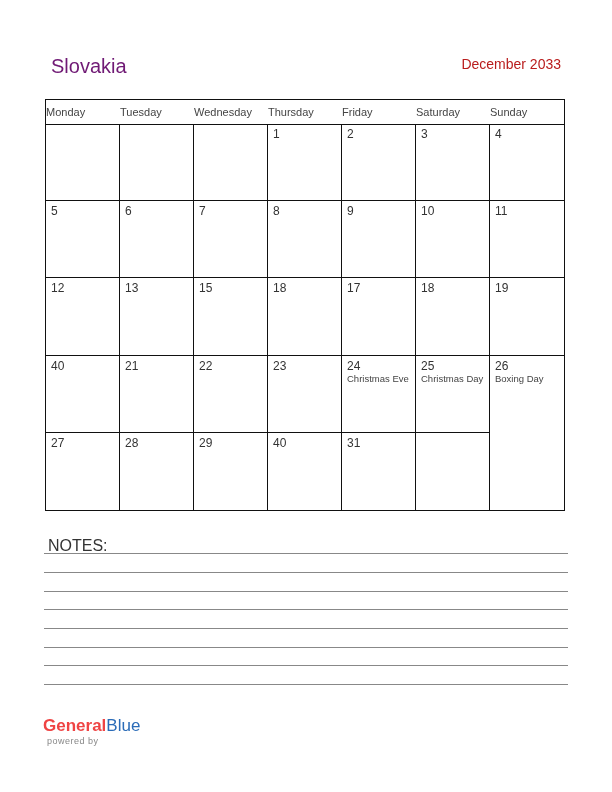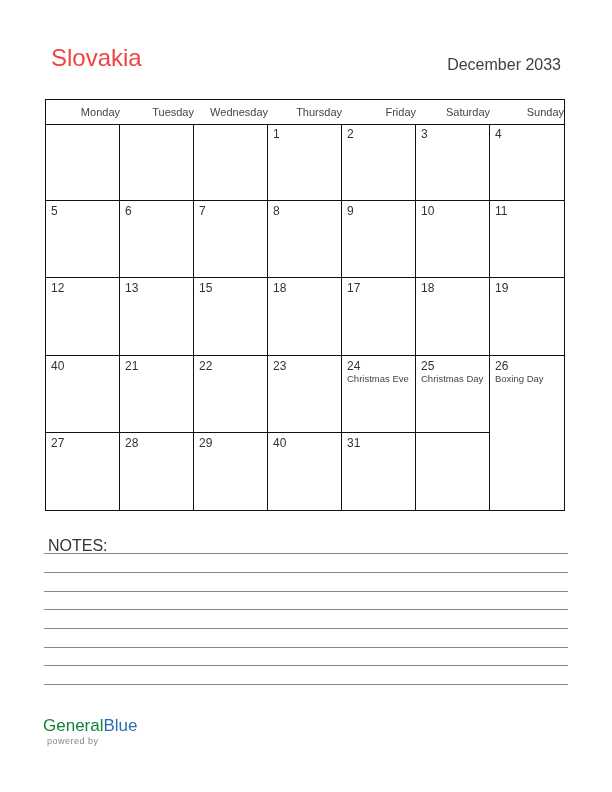--- a/index.html
+++ b/index.html
@@ -1,37 +1,37 @@
 <!DOCTYPE html>
 <html><head>
 <meta charset="utf-8">
 <style>
   html, body { margin:0; padding:0; background:#ffffff; }
   body { width:612px; height:792px; position:relative; overflow:hidden;
          font-family:"Liberation Sans", sans-serif; color:#222; }
-  .country { position:absolute; left:51px; top:44px; font-size:24px; color:#ef4444; }
-  .month { position:absolute; right:51px; top:56px; font-size:16px; color:#404040; }
+  .country { position:absolute; left:51px; top:55px; font-size:20px; color:#701a75; }
+  .month { position:absolute; right:51px; top:56px; font-size:14px; color:#b91c1c; }
   .cal { position:absolute; left:45px; top:99px; width:520px; height:412px;
          border:1.3px solid #111; box-sizing:border-box; }
   .hdr { position:absolute; left:0; top:0; width:100%; height:24px;
          border-bottom:1.3px solid #111; display:flex; }
-  .hdr div { flex:1; text-align:right; font-size:11px; color:#444; line-height:24px; }
+  .hdr div { flex:1; text-align:left; font-size:11px; color:#444; line-height:24px; }
   .grid { position:absolute; left:0; top:24px; width:100%; height:calc(100% - 24px);
           display:grid; grid-template-columns:repeat(7,1fr); grid-template-rows:repeat(5,1fr); }
   .cell { border-right:1.3px solid #111; border-bottom:1.3px solid #111; position:relative;
           padding:3px 0 0 5px; box-sizing:border-box; }
   .cell:nth-child(7n) { border-right:none; }
   .cell:nth-last-child(-n+7) { border-bottom:none; }
   .num { font-size:12px; color:#333; display:block; line-height:14px; }
   .ev { font-size:9.5px; color:#444; display:block; line-height:12px; }
   .notes-label { position:absolute; left:48px; top:537px; font-size:16px; color:#333; }
   .line { position:absolute; left:44px; width:524px; height:0; border-top:1.2px solid #888; }
   .pow { position:absolute; left:47px; top:736px; font-size:9px; color:#888; letter-spacing:0.5px;text-align:right; }
   .brand { position:absolute; left:43px; top:716px; font-size:17px; }
-  .brand .g { color:#15803d; }
+  .brand .g { color:#ef4444;font-weight:bold; }
   .brand .b { color:#2b6cb8; }
 </style>
 </head>
 <body>
 
 <div class="country">Slovakia</div>
 <div class="month">December 2033</div>
 
 <div class="cal">
   <div class="hdr">

